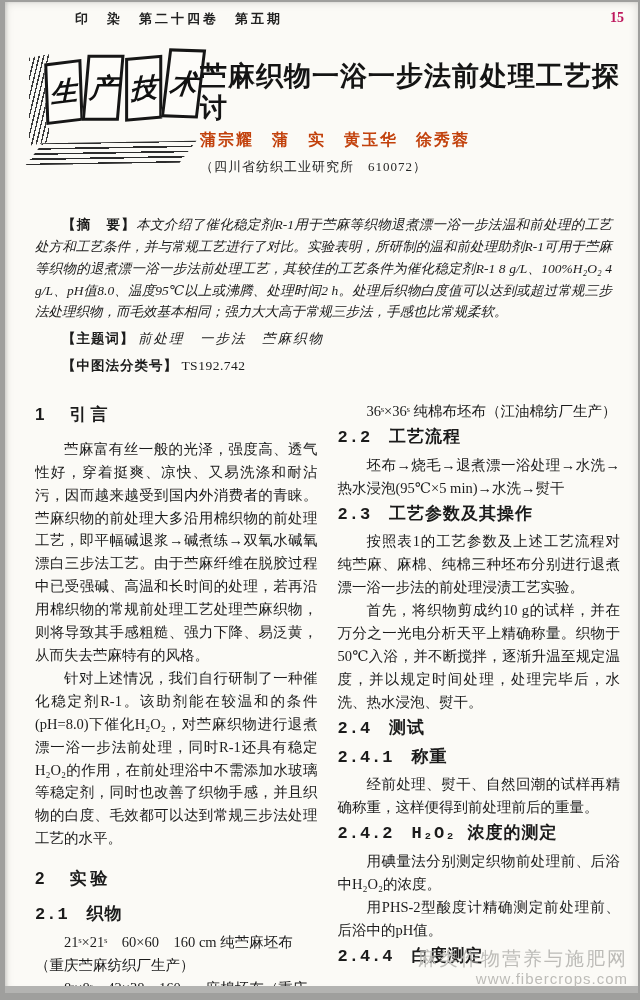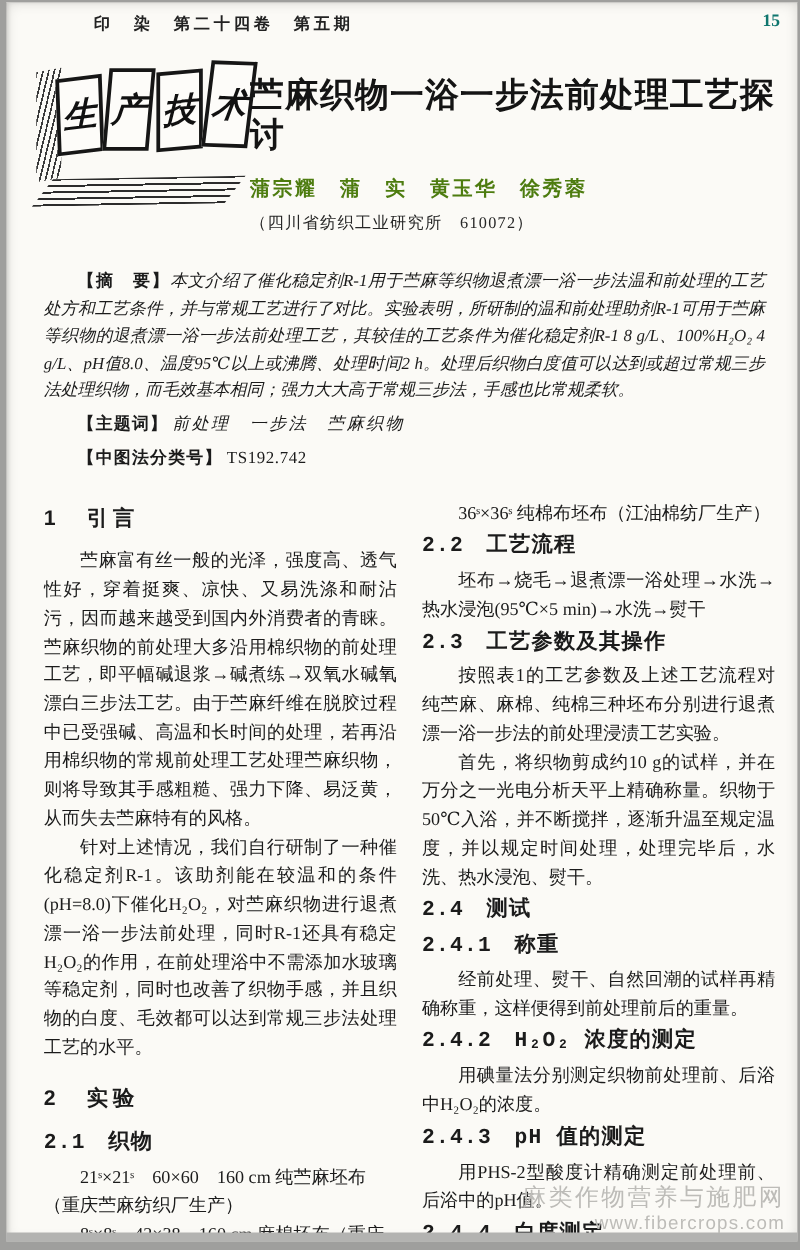--- a/index.html
+++ b/index.html
@@ -16,21 +16,21 @@
     padding-left:12px;
   }
   
   .journal-line{
     position:absolute;top:8px;left:70px;
     font-family:"Liberation Sans","DejaVu Sans",sans-serif;
     font-weight:bold;font-size:13px;letter-spacing:3px;color:#222;
   }
   .page-num{
     position:absolute;top:8px;right:14px;
-    font-family:"Liberation Serif",serif;font-weight:bold;font-size:14px;color:#0f766e;
+    font-family:"Liberation Serif",serif;font-weight:bold;font-size:14px;color:#be185d;
   }
   
   .badge{position:absolute;left:22px;top:44px;width:170px;height:128px;}
   .badge-hatch-left{
     position:absolute;left:2px;top:10px;width:20px;height:88px;
     background:repeating-linear-gradient(104deg,#3a3a3a 0 1.4px,transparent 1.4px 4.6px);
     transform:skewY(-10deg);
   }
   .badge-tiles{position:absolute;left:18px;top:4px;display:flex;gap:3px;transform:skewX(-5deg) rotate(-2deg);}
   .badge-tile{
@@ -47,21 +47,21 @@
     position:absolute;left:8px;top:96px;width:152px;height:22px;
     background:repeating-linear-gradient(0deg,#2c2c2c 0 1.6px,transparent 1.6px 5.2px);
     transform:skewX(-38deg) rotate(-1deg);
   }
   
   .title-block{position:absolute;left:195px;right:16px;top:58px;text-align:left;}
   .article-title{
     font-family:"Liberation Sans","DejaVu Sans",sans-serif;
     font-weight:bold;font-size:27px;letter-spacing:1px;color:#141414;line-height:1.2;
   }
-  .authors{margin-top:16px;font-size:16px;font-weight:bold;letter-spacing:2px;color:#4d7c0f;}
+  .authors{margin-top:5px;font-size:16px;font-weight:bold;letter-spacing:2px;color:#c2410c;}
   .affiliation{margin-top:7px;font-size:13px;letter-spacing:1px;color:#262626;}
   
   .front-matter{position:absolute;left:30px;right:26px;top:212px;font-size:13.5px;line-height:1.62;}
   .abstract-p{margin:0;text-indent:2em;text-align:justify;}
   .fm-label{font-family:"Liberation Sans","DejaVu Sans",sans-serif;font-weight:bold;font-style:normal;letter-spacing:1px;}
   .abstract-text{font-style:italic;}
   .fm-line{margin:5px 0 0 0;text-indent:2em;}
   .kw-text{font-style:italic;letter-spacing:2px;}
   .clc-value{font-family:"Liberation Serif",serif;letter-spacing:.5px;}
   
@@ -139,21 +139,20 @@
       <div class="sec-h2">2.2　工艺流程</div>
       <p class="body-p">坯布→烧毛→退煮漂一浴处理→水洗→热水浸泡(95℃×5 min)→水洗→熨干</p>
       <div class="sec-h2">2.3　工艺参数及其操作</div>
       <p class="body-p">按照表1的工艺参数及上述工艺流程对纯苎麻、麻棉、纯棉三种坯布分别进行退煮漂一浴一步法的前处理浸渍工艺实验。</p>
       <p class="body-p">首先，将织物剪成约10 g的试样，并在万分之一光电分析天平上精确称量。织物于50℃入浴，并不断搅拌，逐渐升温至规定温度，并以规定时间处理，处理完毕后，水洗、热水浸泡、熨干。</p>
       <div class="sec-h2">2.4　测试</div>
       <div class="sec-h2">2.4.1　称重</div>
       <p class="body-p">经前处理、熨干、自然回潮的试样再精确称重，这样便得到前处理前后的重量。</p>
       <div class="sec-h2">2.4.2　H₂O₂ 浓度的测定</div>
       <p class="body-p">用碘量法分别测定织物前处理前、后浴中H₂O₂的浓度。</p>
-      <div class="sec-h2">2.4.3　pH 值的测定</div>
       <p class="body-p">用PHS-2型酸度计精确测定前处理前、后浴中的pH值。</p>
       <div class="sec-h2">2.4.4　白度测定</div>
     </div>
 
   </div>
 
   <div class="watermark">
     <div class="wm-cn">麻类作物营养与施肥网</div>
     <div class="wm-url">www.fibercrops.com</div>
   </div>

